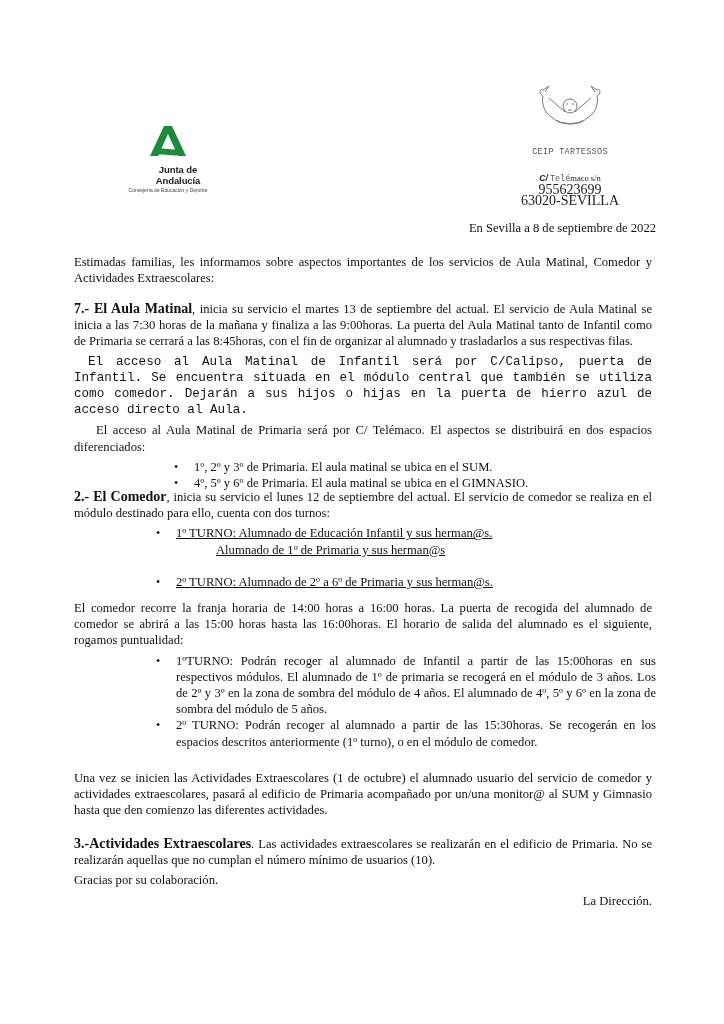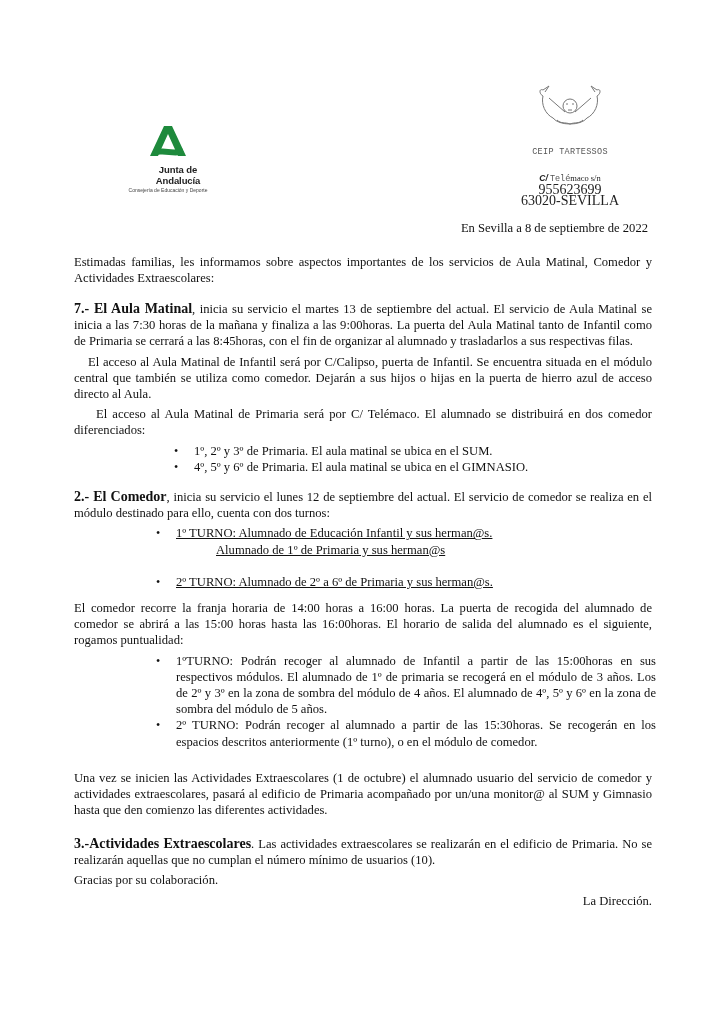--- a/index.html
+++ b/index.html
@@ -16,23 +16,23 @@
   
   .school { position: absolute; left: 520px; top: 84px; width: 100px; text-align: center; }
   .school svg { display: block; margin: 0 auto; }
   .school .sn { font-family: "Liberation Mono", monospace; font-size: 8.5px; color: #555; margin-top: 19px; letter-spacing: 0.3px; }
   .school .sa { font-size: 8.5px; color: #222; margin-top: 16px; }
   .school .sa .c { font-family: "Liberation Sans", sans-serif; font-style: italic; font-weight: bold; }
   .school .sa .m { font-family: "Liberation Mono", monospace; color: #555; }
   .school .sl { font-size: 14px; color: #222; line-height: 11px; text-align: center; }
 
   .text { position: absolute; left: 70px; width: 586px; font-size: 12.6px; line-height: 16.2px; text-align: justify; }
-  .date { position: absolute; right: 76px; top: 221px; font-size: 12.6px; }
+  .date { position: absolute; right: 68px; top: 221px; font-size: 12.6px; }
   .para p { margin: 4px; }
-  .indent { text-indent: 14px; }
+  .indent { text-indent: 14px; font-family: Liberation Mono, monospace; }
   .indent2 { text-indent: 22px; }
   .heading { font-weight: bold; font-size: 14px; }
   ul.bullets { margin: 0; padding: 0; list-style: none; }
   ul.bullets li { position: relative; padding-left: 20px; }
   ul.bullets li::before { content: "•"; position: absolute; left: 0; top: 0; font-size: 12px; }
   .sub-line { padding-left: 40px; }
   .right { text-align: right; }
 </style>
 </head>
 <body>
@@ -74,21 +74,21 @@
 
   <div class="date">En Sevilla a 8 de septiembre de 2022</div>
 
   <div class="text para" style="top:250px;">
     <p>Estimadas familias, les informamos sobre aspectos importantes de los servicios de Aula Matinal, Comedor y Actividades Extraescolares:</p>
   </div>
 
   <div class="text para" style="top:297px;">
     <p><span class="heading">7.- El Aula Matinal</span><span>, inicia su servicio el martes 13 de septiembre del actual. El servicio de Aula Matinal se inicia a las 7:30 horas de la mañana y finaliza a las 9:00horas. La puerta del Aula Matinal tanto de Infantil como de Primaria se cerrará a las 8:45horas, con el fin de organizar al alumnado y trasladarlos a sus respectivas filas.</span></p>
     <p class="indent">El acceso al Aula Matinal de Infantil será por C/Calipso, puerta de Infantil. Se encuentra situada en el módulo central que también se utiliza como comedor. Dejarán a sus hijos o hijas en la puerta de hierro azul de acceso directo al Aula.</p>
-    <p class="indent2">El acceso al Aula Matinal de Primaria será por C/ Telémaco. El alumnado se distribuirá en dos comedor diferenciados:</p>
+    <p class="indent2">El acceso al Aula Matinal de Primaria será por C/ Telémaco. El aspectos se distribuirá en dos espacios diferenciados:</p>
     <ul class="bullets" style="margin-left:104px;">
       <li>1º, 2º y 3º de Primaria. El aula matinal se ubica en el SUM.</li>
       <li>4º, 5º y 6º de Primaria. El aula matinal se ubica en el GIMNASIO.</li>
     </ul>
   </div>
 
   <div class="text para" style="top:485px;">
     <p><span class="heading">2.- El Comedor</span><span>, inicia su servicio el lunes 12 de septiembre del actual. El servicio de comedor se realiza en el módulo destinado para ello, cuenta con dos turnos:</span></p>
     <ul class="bullets" style="margin-left:86px;text-decoration:underline;">
       <li>

